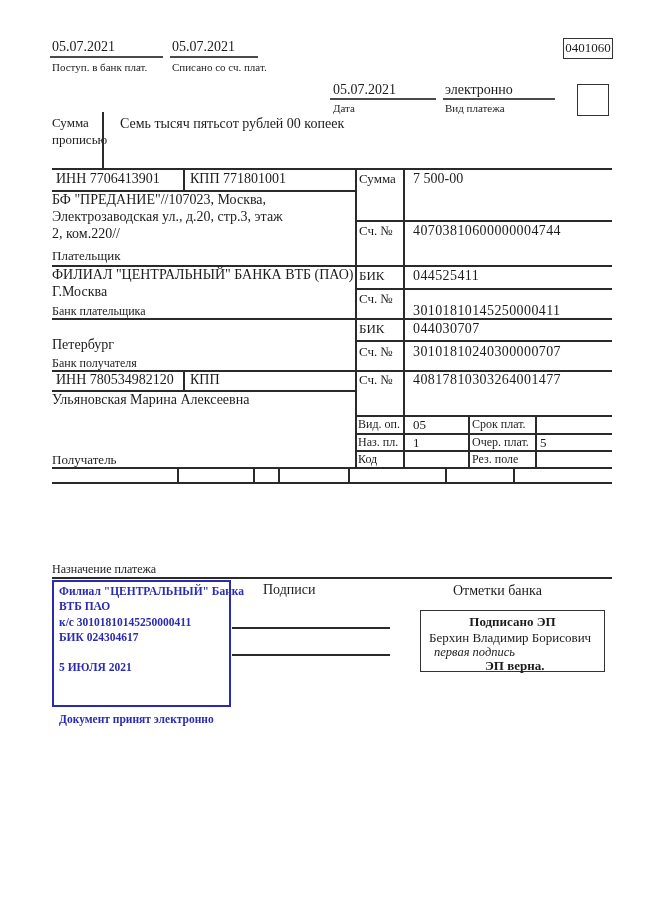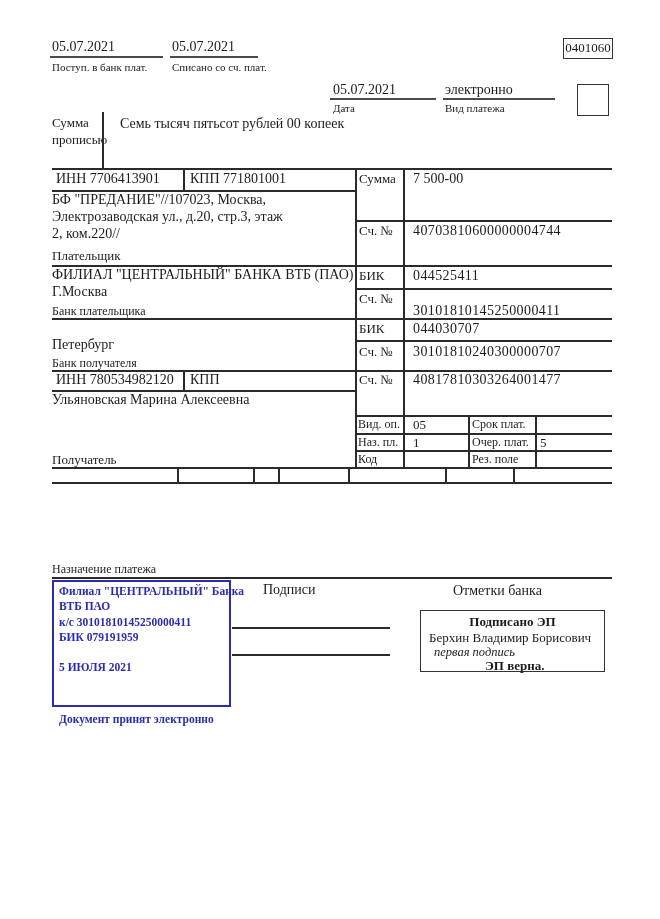--- a/index.html
+++ b/index.html
@@ -158,21 +158,21 @@
   <div class="abs t14" style="left:263px; top:582px;">Подписи</div>
   <div class="abs t14" style="left:453px; top:583px;">Отметки банка</div>
 
   <div class="hline" style="left:232px; top:627px; width:158px;"></div>
   <div class="hline" style="left:232px; top:654px; width:158px;"></div>
 
   <div class="stamp" style="left:52px; top:580px; width:179px; height:127px;">
     <div class="abs" style="left:5px; top:3px;">Филиал "ЦЕНТРАЛЬНЫЙ" Банка</div>
     <div class="abs" style="left:5px; top:18px;">ВТБ ПАО</div>
     <div class="abs" style="left:5px; top:34px;">к/с 30101810145250000411</div>
-    <div class="abs" style="left:5px; top:49px;">БИК 079191959</div>
+    <div class="abs" style="left:5px; top:49px;">БИК 024304617</div>
     <div class="abs" style="left:5px; top:79px;">5 ИЮЛЯ 2021</div>
     <div class="abs" style="left:5px; top:108px;margin-top:23px;">Документ принят электронно</div>
   </div>
 
   <div class="esign" style="left:420px; top:610px; width:185px; height:62px;">
     <div class="abs bd" style="left:0; top:3px; width:183px; text-align:center; white-space:nowrap;">Подписано ЭП</div>
     <div class="abs" style="left:8px; top:19px;">Берхин Владимир Борисович</div>
     <div class="abs it" style="left:13px; top:34px; font-size:12.5px;">первая подпись</div>
     <div class="abs bd" style="left:64px; top:47px;">ЭП верна.</div>
   </div>

